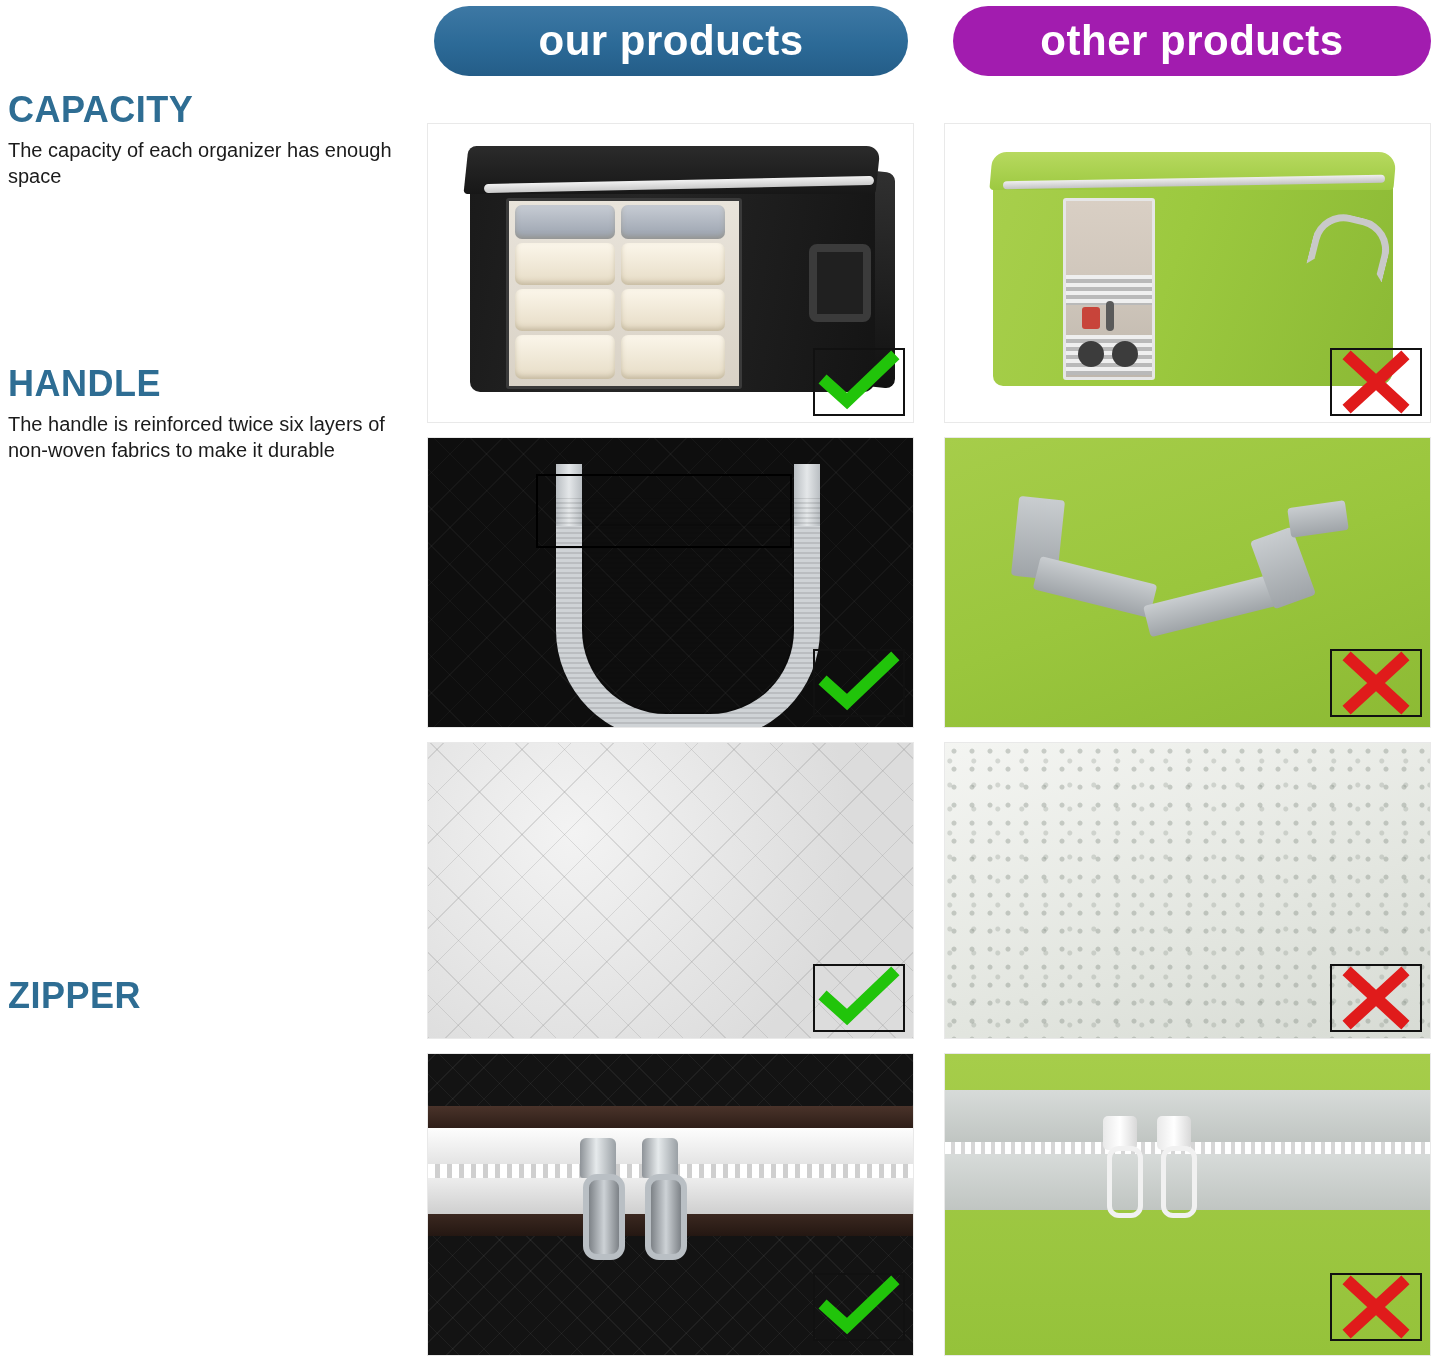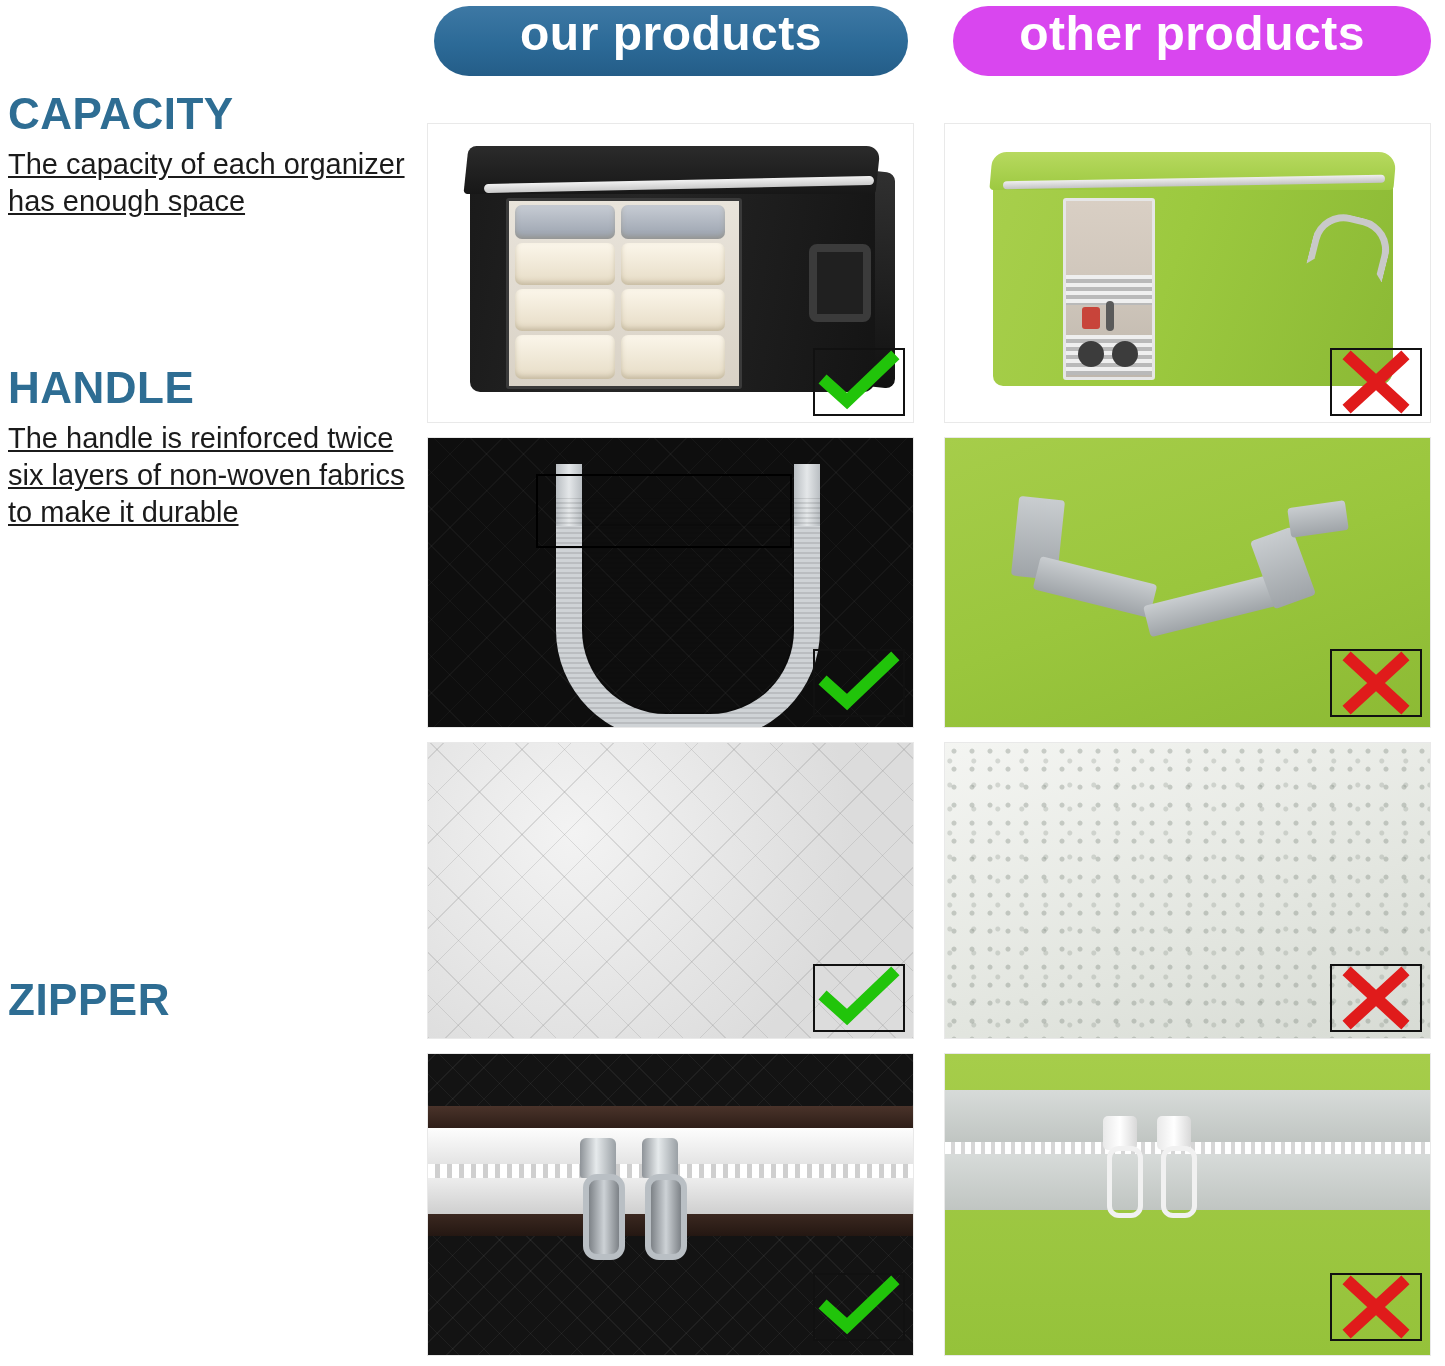--- a/index.html
+++ b/index.html
@@ -20,61 +20,60 @@
     position: absolute;
     left: 0; top: 0;
     width: 1445px;
     height: 82px;
   }
   .pill {
     position: absolute;
     height: 70px;
     border-radius: 35px;
     display: flex;
-    align-items: flex-start;
+    align-items: center;
     justify-content: center;
     color: #ffffff;
-    font-size: 48px;
+    font-size: 42px;
     font-weight: bold;
     letter-spacing: 0.5px;
   }
   .pill-ours {
     left: 434px;
     top: 6px;
     width: 474px;
     background: linear-gradient(180deg, #3d78a4 0%, #2c6a97 55%, #245d88 100%);
   }
   .pill-others {
     left: 953px;
     top: 6px;
     width: 478px;
-    background: #d946ef;
+    background: #a21caf;
   }
 
   .text-col {
     position: absolute;
     left: 8px;
     width: 414px;
     top: 0;
     height: 100%;
   }
   .feature-title {
     color: #2e6d93;
-    font-size: 44px;
+    font-size: 36px;
     font-weight: bold;
     letter-spacing: 0.5px;
     line-height: 1.0;
     margin: 0;
   }
   .feature-desc {
     color: #1b1b1b;
-    font-size: 29px;
+    font-size: 20px;
     line-height: 1.28;
     margin: 10px 0 0 0;
-    text-decoration: underline;
   }
 
   
   .tc-0 { padding-top: 92px; }
   .tc-1 { padding-top: 366px; }
   .tc-2 { padding-top: 672px; }
   .tc-3 { padding-top: 978px; }
 
   .photo {
     position: absolute;

